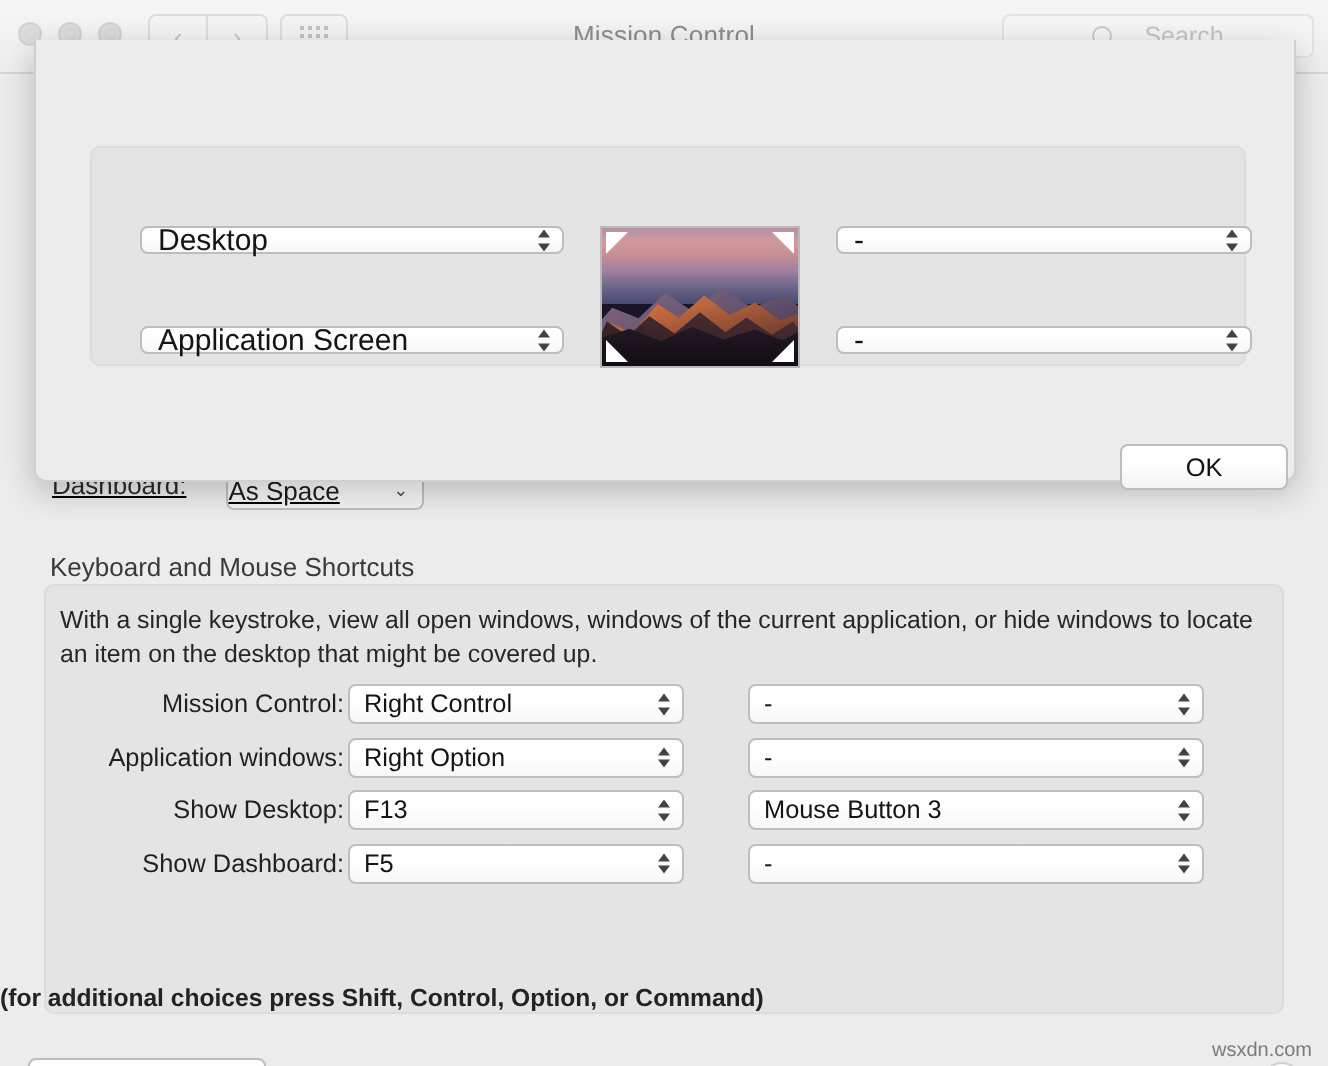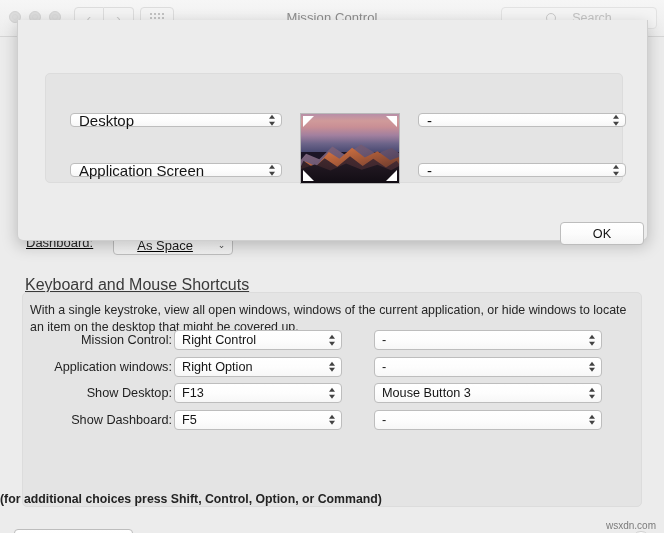--- a/index.html
+++ b/index.html
@@ -153,45 +153,44 @@
     display: flex;
     align-items: flex-start;
     gap: 20px;
     text-decoration: underline;
   }
   .dashboard-row .lbl {
     font-size: 13px;
     color: #2b2b2b;
   }
   .popup-flat {
-    width: 120px; height: 20px;
+    width: 99px; height: 20px;
     background: linear-gradient(to bottom, #ffffff, #f2f2f2);
     border: 1px solid #bfbfbf;
     border-radius: 4px;
     box-sizing: border-box;
     display: flex;
     align-items: center;
-    padding: 0 23px;
+    padding: 0 0;
     font-size: 13px;
     color: #1c1c1c;
     position: relative;
   }
   .popup-flat .chev {
     position: absolute;
     right: 7px;
     font-size: 9px;
     color: #4a4a4a;
   }
 
   
   .group-label {
     position: absolute;
-    font-size: 16px;
+    font-size: 13px;
     color: #3a3a3a;
-    text-decoration: underline;
   }
   .group-box {
     position: absolute;
     background: #e4e4e4;
     border: 1px solid #dcdcdc;
     border-radius: 5px;
     box-sizing: border-box;
   }
 
   #shortcuts-label { left: 25px; top: 239px; }
@@ -204,21 +203,21 @@
     position: absolute;
     left: 30px; top: 265px;
     width: 600px;
     font-size: 12.4px;
     color: #262626;
     line-height: 17px;
   }
 
   .rows {
     position: absolute;
-    left: 0; top: 290px;
+    left: 0; top: 302px;
     width: 664px;
   }
   .srow {
     position: relative;
     height: 26.5px;
     display: flex;
     align-items: center;
   }
   .srow .rlabel {
     position: absolute;

